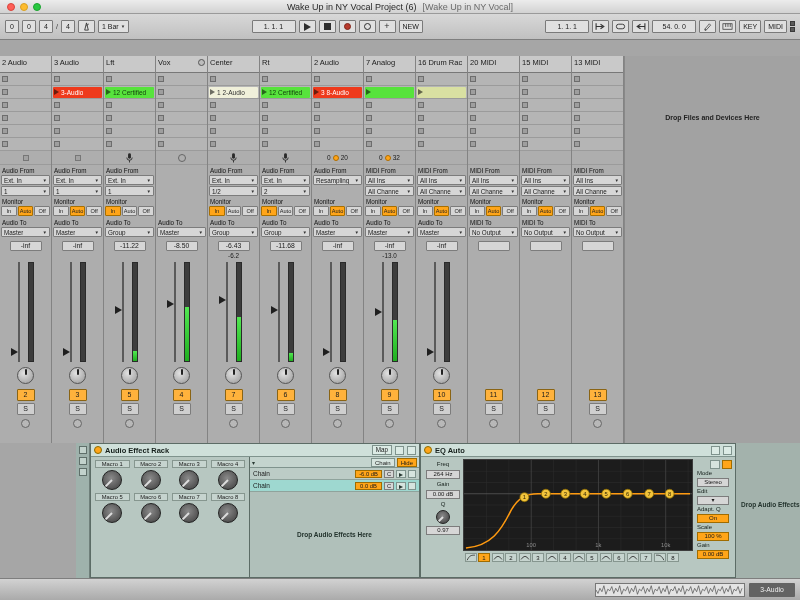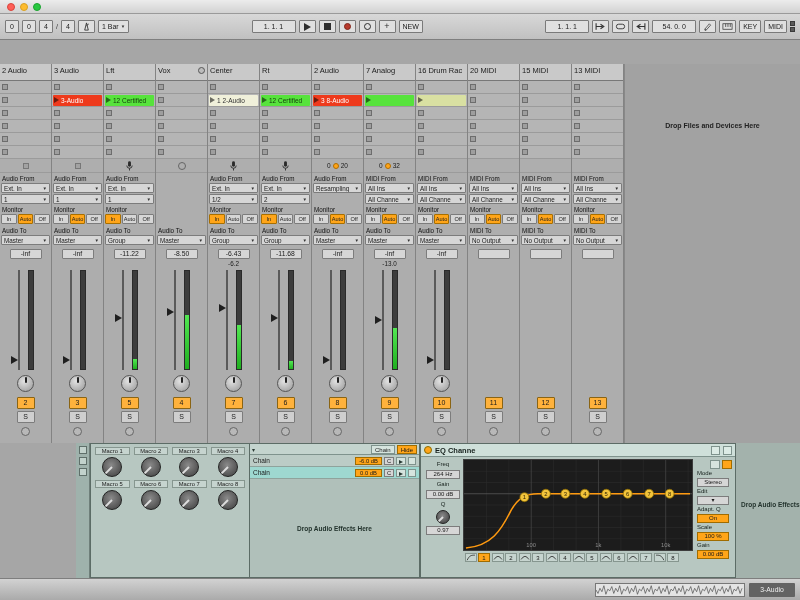--- a/index.html
+++ b/index.html
@@ -25,21 +25,21 @@
 .tsep{font-size:7px;color:#333}
 .i-play{width:0;height:0;border-top:4px solid transparent;border-bottom:4px solid transparent;border-left:7px solid #2e2e2e}
 .i-stop{width:7px;height:7px;background:#2e2e2e}
 .i-rec{width:7px;height:7px;border-radius:50%;background:#b83a2c;border:1px solid #7e2318}
 .i-ovr{width:7px;height:7px;border-radius:50%;border:1.5px solid #2e2e2e}
 .i-plus{font-size:9px;line-height:9px;color:#2e2e2e}
 .arrowglyph{font-size:4.5px;color:#333;margin-left:2px}
 .ind-col{display:flex;flex-direction:column;gap:1px}
 .ind{width:5px;height:5px;background:#5a5a5a;border:1px solid #3a3a3a}
 
-.session{position:absolute;top:40px;left:0;width:800px;height:409px;background:#a6a6a6;display:flex;padding-top:24px}
+.session{position:absolute;top:40px;left:0;width:800px;height:409px;background:#a6a6a6;display:flex;padding-top:16px}
 .track-col{width:52px;min-width:52px;border-right:1px solid #838383;display:flex;flex-direction:column;background:#adadad}
 .track-header{height:17px;background:#c9c9c9;border-bottom:1px solid #787878;font-size:7.5px;padding:2px 2px 0;display:flex;justify-content:space-between;overflow:hidden;white-space:nowrap}
 .group-icon{width:7px;height:7px;border:1px solid #555;border-radius:50%;background:#bdbdbd;flex:none;margin-top:1px}
 .clip-slot{height:13px;border-bottom:1px solid #9b9b9b;display:flex;align-items:center;padding:0 1px;background:#b5b5b5}
 .stop-sq{width:6px;height:6px;background:#9e9e9e;border:1px solid #6d6d6d;margin-left:1px}
 .clip{flex:1;height:11px;display:flex;align-items:center;gap:2px;padding:0 1px;border-radius:1px;overflow:hidden}
 .clip-play{width:0;height:0;border-top:3px solid transparent;border-bottom:3px solid transparent;border-left:5px solid rgba(0,0,0,.55);flex:none}
 .clip-name{font-size:6.5px;white-space:nowrap;overflow:hidden}
 .track-status{height:14px;border-bottom:1px solid #9b9b9b;display:flex;align-items:center;justify-content:center;gap:2px;background:#aeaeae}
 .st-square{width:6px;height:6px;border:1px solid #777;background:#a2a2a2}
@@ -132,20 +132,23 @@
 .clip-tag{width:46px;height:14px;background:#636363;color:#f0f0f0;font-size:6.8px;text-align:center;line-height:14px;border-radius:1px}
 </style>
 </head>
 <body>
 
 <div class="titlebar">
   <div class="traffic">
     <span class="tl red"></span>
     <span class="tl yellow"></span>
     <span class="tl green"></span>
+  </div>
+  <div class="title">
+    <span>Wake Up in NY Vocal Project (6)</span><span class="sub">[Wake Up in NY Vocal]</span>
   </div>
 </div>
 
 <div class="transport">
   <div class="tgroup">
     <span class="tbox">0</span>
     <span class="tbox">0</span>
     <span class="tbox">4</span>
     <span class="tsep">/</span>
     <span class="tbox">4</span>
@@ -1020,20 +1023,27 @@
 
 <div class="detail">
   <div class="detail-leftpad"></div>
   <div class="device-sidebar">
     <span class="sidebar-sq"></span>
     <span class="sidebar-sq"></span>
     <span class="sidebar-sq"></span>
   </div>
 
   <div class="device rack">
+    <div class="device-title">
+      <span class="power"></span>
+      <span class="dev-name">Audio Effect Rack</span>
+      <span class="map-btn">Map</span>
+      <span class="title-icon"></span>
+      <span class="title-icon"></span>
+    </div>
     <div class="rack-body">
       <div class="macro-panel" id="macro-panel">
           <div class="macro">
             <div class="macro-label">Macro 1</div>
             <div class="macro-knob">
               <div class="mtick"></div>
             </div>
           </div>
           <div class="macro">
             <div class="macro-label">Macro 2</div>
@@ -1103,21 +1113,21 @@
         <div class="chain-drop">
           <span>Drop Audio Effects Here</span>
         </div>
       </div>
     </div>
   </div>
 
   <div class="device eq">
     <div class="device-title">
       <span class="power"></span>
-      <span class="dev-name">EQ Channe</span>
+      <span class="dev-name">EQ Auto</span>
       <span class="title-icon" style="margin-left:auto"></span>
       <span class="title-icon"></span>
     </div>
     <div class="eq-body">
       <div class="eq-left">
         <span class="eq-lab">Freq</span>
         <span class="eq-box">264 Hz</span>
         <span class="eq-lab">Gain</span>
         <span class="eq-box">0.00 dB</span>
         <span class="eq-lab">Q</span>

